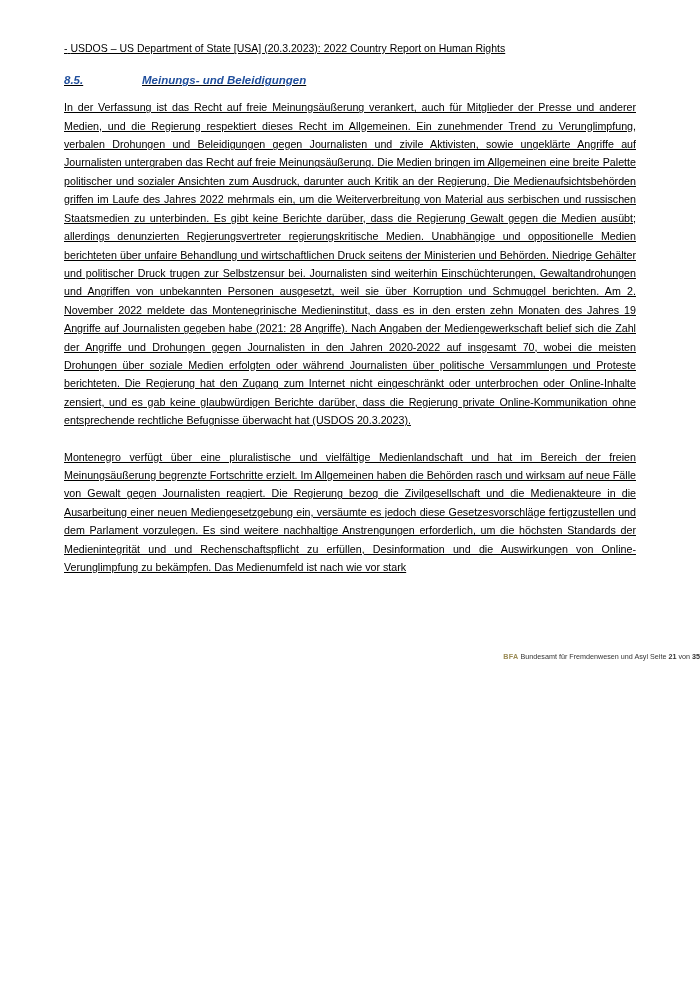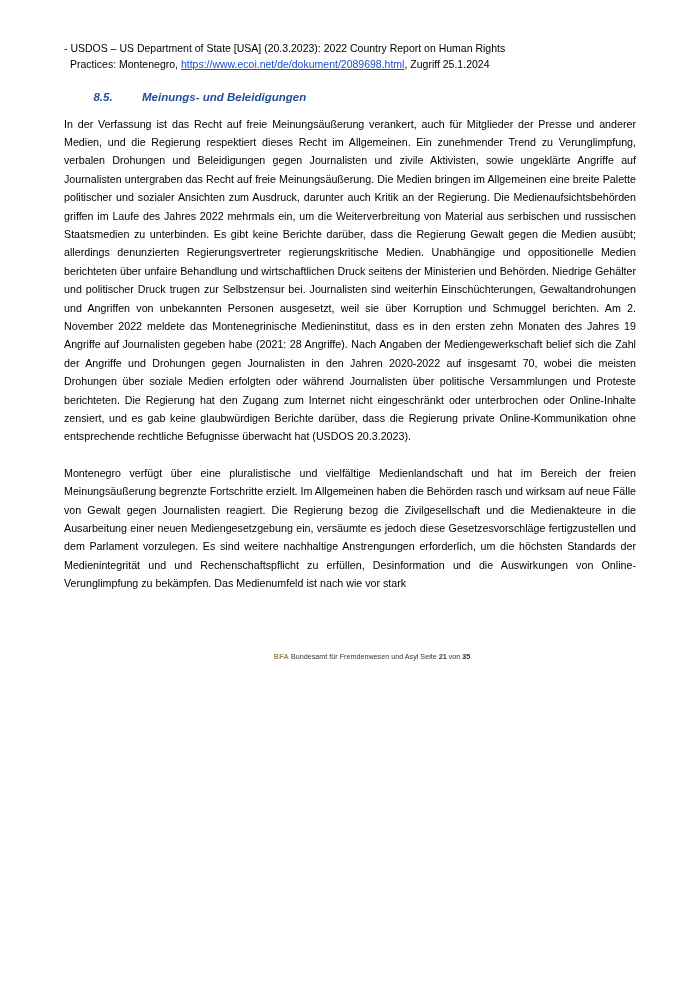--- a/index.html
+++ b/index.html
@@ -13,20 +13,21 @@
     font-family: "Liberation Sans", sans-serif;
     color: #000000;
     overflow: hidden;
   }
   .page {
     position: relative;
     width: 700px;
     height: 739px;
     box-sizing: border-box;
     padding: 40px 64px 0 64px;
+    text-decoration: underline;
   }
   .ref-block {
     font-size: 10.5px;
     line-height: 1.55;
     color: #000;
     margin: 0 0 18px 0;
     text-align: justify;
   }
   .ref-indent {
     display: block;
@@ -41,38 +42,37 @@
     color: #1f4e9c;
     font-style: italic;
     font-weight: bold;
     font-size: 11.5px;
     margin: 0 0 12px 0;
     display: flex;
   }
   .heading .num {
     width: 78px;
     flex: 0 0 78px;
-    text-align: center;
   }
   p.body-par {
     font-size: 10.7px;
     line-height: 1.72;
     text-align: justify;
     margin: 0 0 14px 0;
     color: #000;
   }
   p.body-par.spaced {
     margin-top: 18px;
   }
   .footer {
     position: absolute;
     left: 0;
     right: 0;
     bottom: 78px;
-    text-align: center;
+    text-align: right;
     font-size: 7.2px;
     color: #333;
     padding-left: 44px;
   }
   .footer .bfa {
     color: #9b8b55;
     font-weight: bold;
     letter-spacing: 0.3px;
   }
   .footer .strong {
@@ -80,23 +80,20 @@
   }
 </style>
 </head>
 <body>
 
 <div class="page">
 
   <div class="ref-block">
     <span>-</span>
     <span>USDOS – US Department of State [USA] (20.3.2023): 2022 Country Report on Human Rights</span>
-    <span class="ref-indent">
-      <span>Practices: Montenegro, </span><a class="ref-link" href="#">https://www.ecoi.net/de/dokument/2089698.html</a><span>, Zugriff 25.1.2024</span>
-    </span>
   </div>
 
   <div class="heading">
     <span class="num">8.5.</span>
     <span>Meinungs- und Beleidigungen</span>
   </div>
 
   <p class="body-par">In der Verfassung ist das Recht auf freie Meinungsäußerung verankert, auch für Mitglieder der Presse und anderer Medien, und die Regierung respektiert dieses Recht im Allgemeinen. Ein zunehmender Trend zu Verunglimpfung, verbalen Drohungen und Beleidigungen gegen Journalisten und zivile Aktivisten, sowie ungeklärte Angriffe auf Journalisten untergraben das Recht auf freie Meinungsäußerung. Die Medien bringen im Allgemeinen eine breite Palette politischer und sozialer Ansichten zum Ausdruck, darunter auch Kritik an der Regierung. Die Medienaufsichtsbehörden griffen im Laufe des Jahres 2022 mehrmals ein, um die Weiterverbreitung von Material aus serbischen und russischen Staatsmedien zu unterbinden. Es gibt keine Berichte darüber, dass die Regierung Gewalt gegen die Medien ausübt; allerdings denunzierten Regierungsvertreter regierungskritische Medien. Unabhängige und oppositionelle Medien berichteten über unfaire Behandlung und wirtschaftlichen Druck seitens der Ministerien und Behörden. Niedrige Gehälter und politischer Druck trugen zur Selbstzensur bei. Journalisten sind weiterhin Einschüchterungen, Gewaltandrohungen und Angriffen von unbekannten Personen ausgesetzt, weil sie über Korruption und Schmuggel berichten. Am 2. November 2022 meldete das Montenegrinische Medieninstitut, dass es in den ersten zehn Monaten des Jahres 19 Angriffe auf Journalisten gegeben habe (2021: 28 Angriffe). Nach Angaben der Mediengewerkschaft belief sich die Zahl der Angriffe und Drohungen gegen Journalisten in den Jahren 2020-2022 auf insgesamt 70, wobei die meisten Drohungen über soziale Medien erfolgten oder während Journalisten über politische Versammlungen und Proteste berichteten. Die Regierung hat den Zugang zum Internet nicht eingeschränkt oder unterbrochen oder Online-Inhalte zensiert, und es gab keine glaubwürdigen Berichte darüber, dass die Regierung private Online-Kommunikation ohne entsprechende rechtliche Befugnisse überwacht hat (USDOS 20.3.2023).</p>
   <p class="body-par spaced">Montenegro verfügt über eine pluralistische und vielfältige Medienlandschaft und hat im Bereich der freien Meinungsäußerung begrenzte Fortschritte erzielt. Im Allgemeinen haben die Behörden rasch und wirksam auf neue Fälle von Gewalt gegen Journalisten reagiert. Die Regierung bezog die Zivilgesellschaft und die Medienakteure in die Ausarbeitung einer neuen Mediengesetzgebung ein, versäumte es jedoch diese Gesetzesvorschläge fertigzustellen und dem Parlament vorzulegen. Es sind weitere nachhaltige Anstrengungen erforderlich, um die höchsten Standards der Medienintegrität und und Rechenschaftspflicht zu erfüllen, Desinformation und die Auswirkungen von Online-Verunglimpfung zu bekämpfen. Das Medienumfeld ist nach wie vor stark</p>
 

